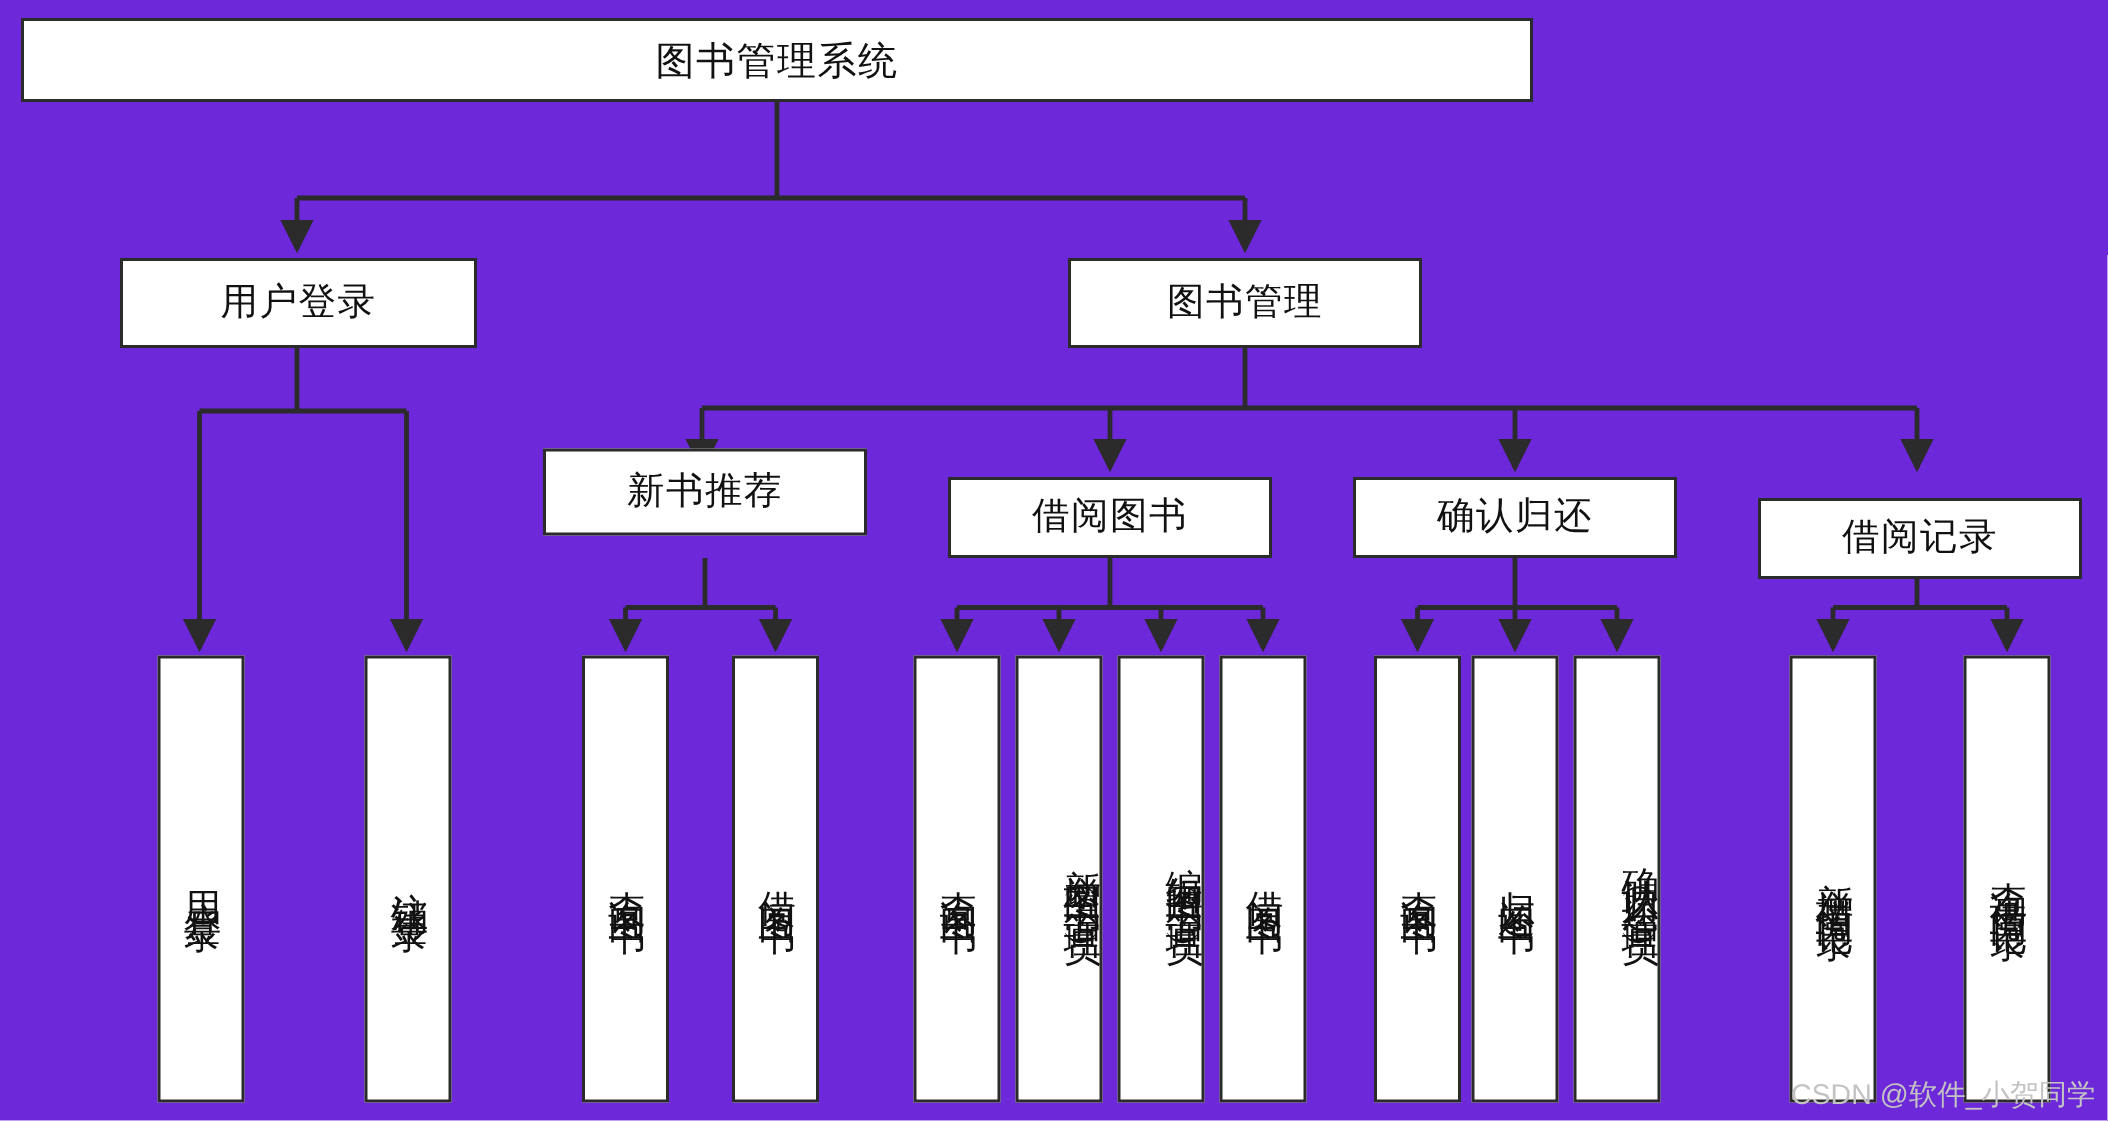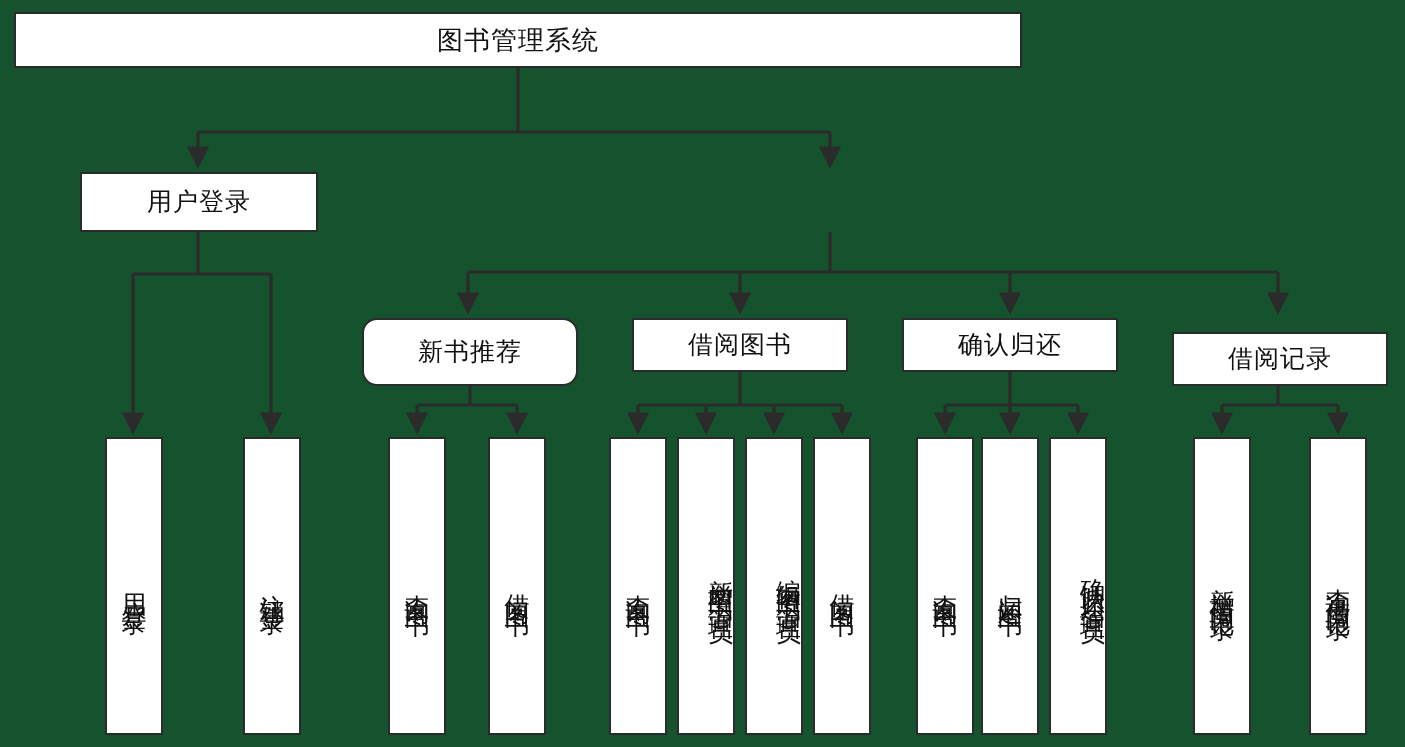--- a/index.html
+++ b/index.html
@@ -7,21 +7,21 @@
     padding: 0;
     background: #ffffff;
   }
   body {
     font-family: "Liberation Sans", "DejaVu Sans", sans-serif;
   }
   #canvas {
     position: relative;
     width: 1405px;
     height: 747px;
-    background: #14532d;
+    background: #6d28d9;
     overflow: hidden;
   }
   #edges {
     position: absolute;
     left: 0;
     top: 0;
     width: 1405px;
     height: 747px;
     pointer-events: none;
   }
@@ -121,22 +121,23 @@
       <path d="M 1222 405 L 1338 405"></path>
       <path d="M 1222 405 L 1222 432" marker-end="url(#arrow)"></path>
       <path d="M 1338 405 L 1338 432" marker-end="url(#arrow)"></path>
     </g>
   </svg>
 
   <div class="node horiz root" style="left:14px; top:12px; width:1008px; height:56px;">图书管理系统</div>
 
   <div class="node horiz" style="left:80px; top:172px; width:238px; height:60px;">用户登录</div>
 
+  <div class="node horiz" style="left:712px; top:172px; width:236px; height:60px;">图书管理</div>
 
-  <div class="node horiz" style="left:362px; top:318px; width:216px; height:68px;border-radius:15px;">新书推荐</div>
+  <div class="node horiz" style="left:362px; top:299px; width:216px; height:58px;">新书推荐</div>
 
   <div class="node horiz" style="left:632px; top:318px; width:216px; height:54px;">借阅图书</div>
 
   <div class="node horiz" style="left:902px; top:318px; width:216px; height:54px;">确认归还</div>
 
   <div class="node horiz" style="left:1172px; top:318px; width:216px; height:54px;margin-top:14px;">借阅记录</div>
 
   <div class="node vert" style="left:105px; top:437px; width:58px; height:298px;">用户登录</div>
 
   <div class="node vert" style="left:243px; top:437px; width:58px; height:298px;">注销登录</div>
@@ -156,14 +157,15 @@
   <div class="node vert" style="left:916px; top:437px; width:58px; height:298px;">查询图书</div>
 
   <div class="node vert" style="left:981px; top:437px; width:58px; height:298px;">归还图书</div>
 
   <div class="node vert top-align" style="left:1049px; top:437px; width:58px; height:298px;">确认归还（管理员）</div>
 
   <div class="node vert" style="left:1193px; top:437px; width:58px; height:298px;">新增借阅记录</div>
 
   <div class="node vert" style="left:1309px; top:437px; width:58px; height:298px;">查询借阅记录</div>
 
+  <div class="watermark">CSDN @软件_小贺同学</div>
 
 </div>
 
 </body></html>

